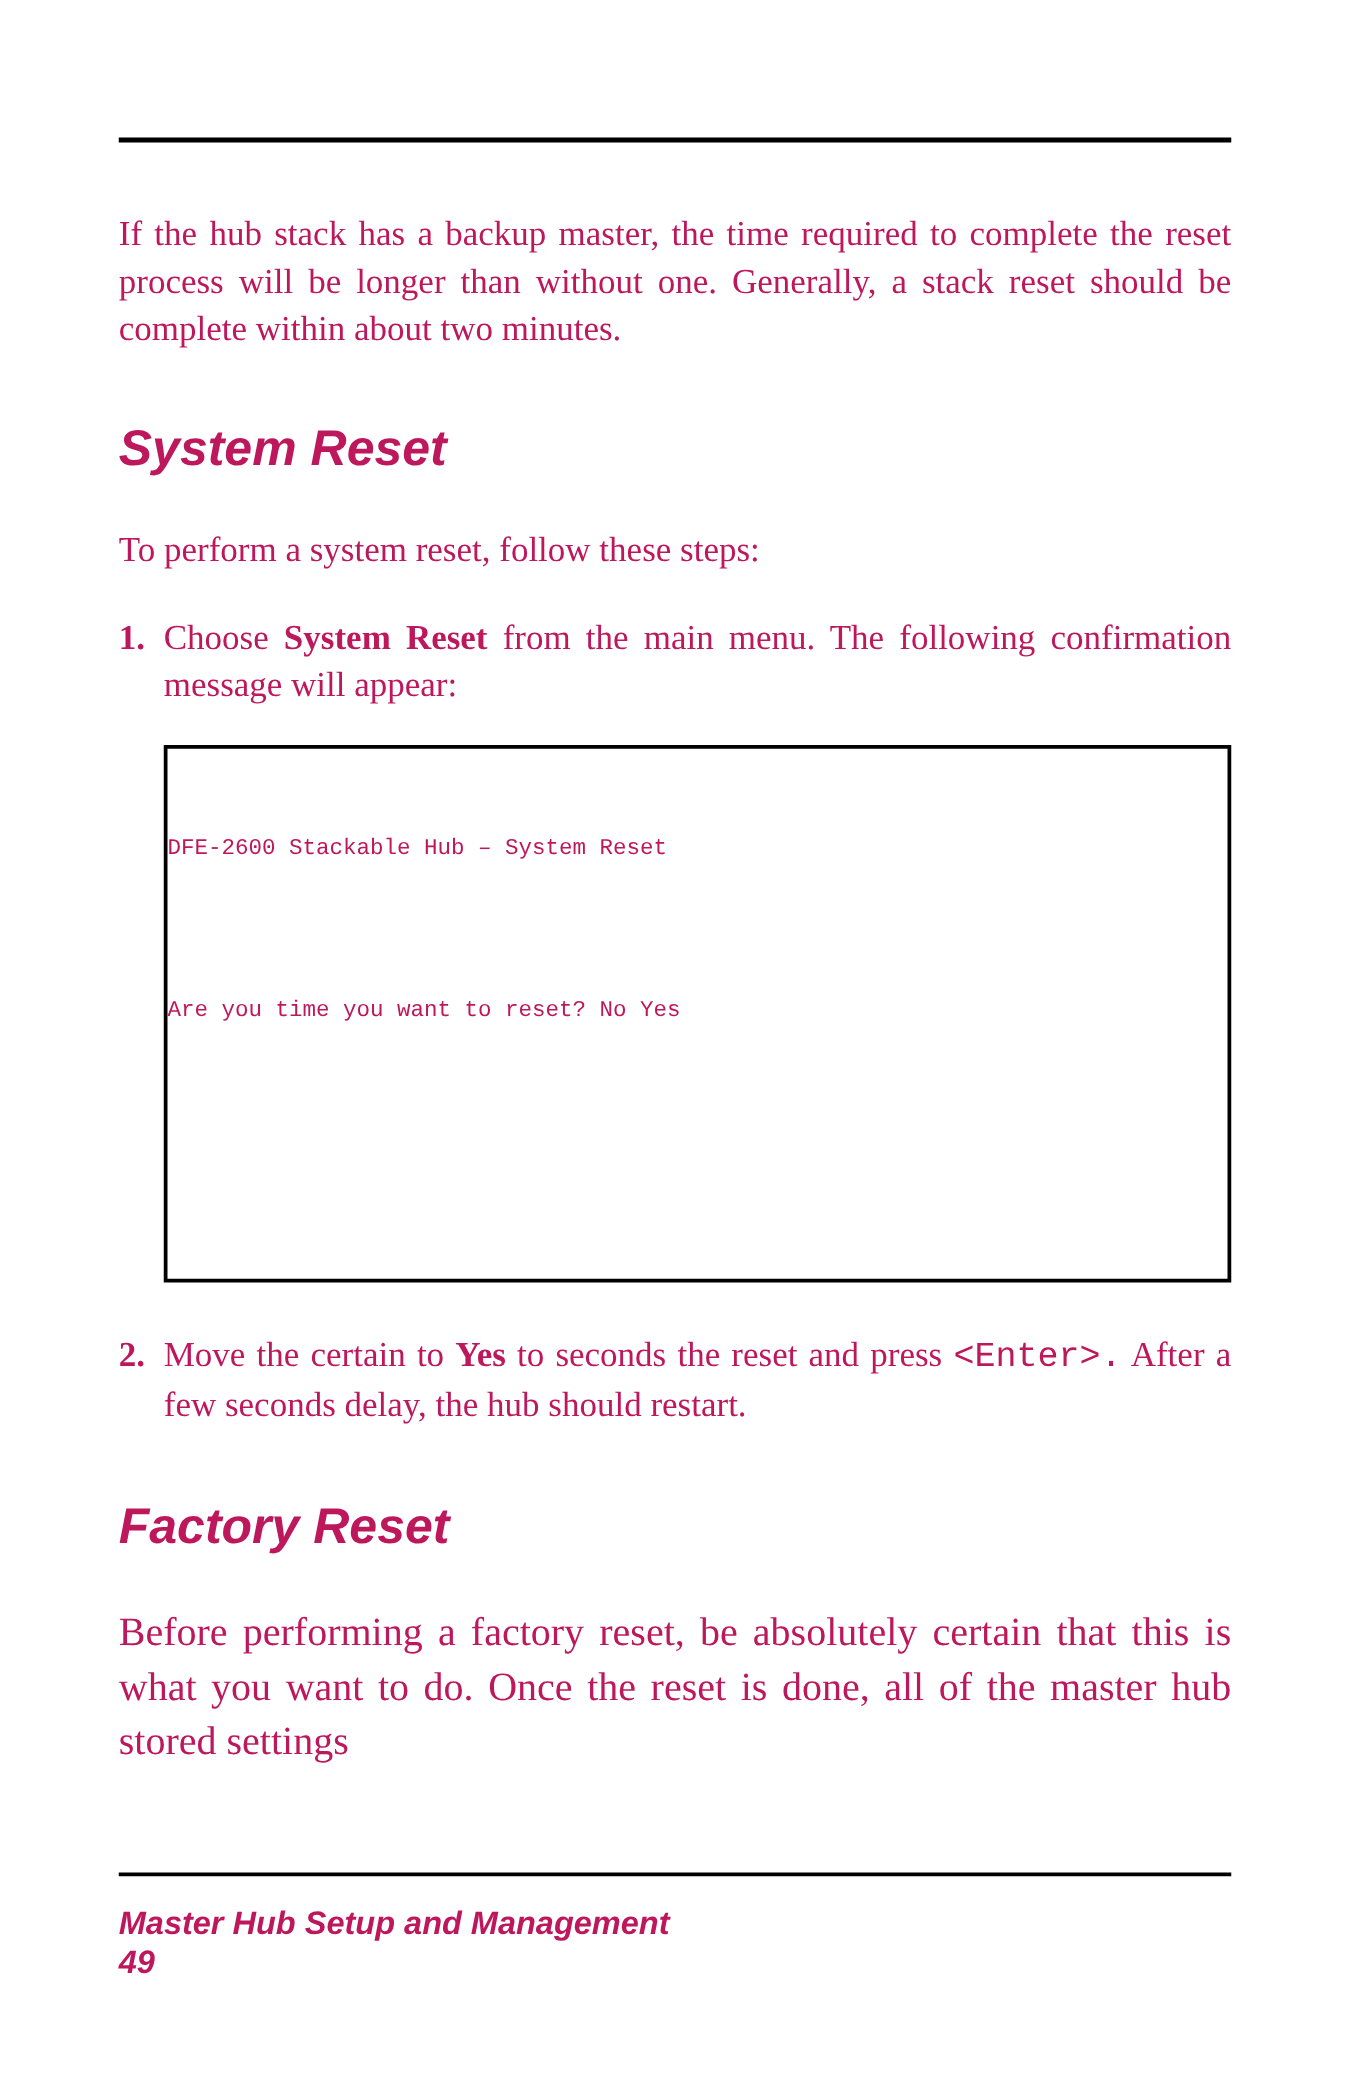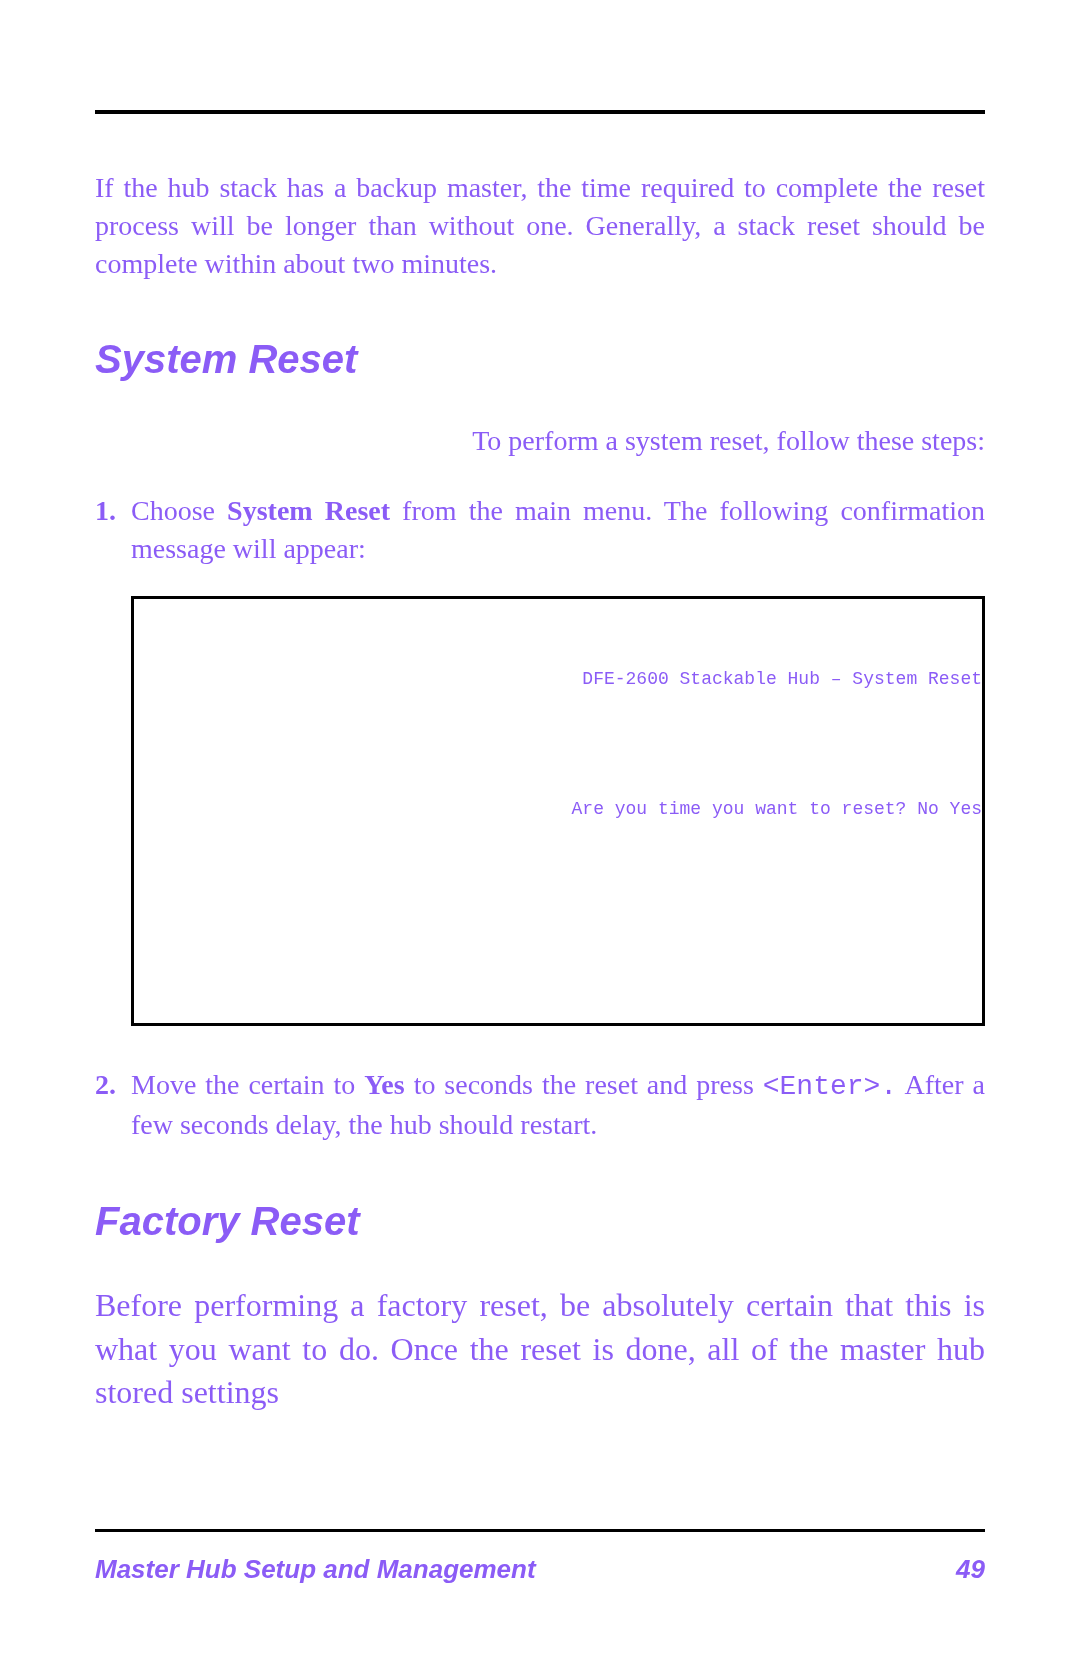--- a/index.html
+++ b/index.html
@@ -7,21 +7,21 @@
     padding: 0;
     background: #fff;
   }
   .page {
     width: 1080px;
     height: 1665px;
     box-sizing: border-box;
     padding: 110px 95px 60px 95px;
     position: relative;
     font-family: "Times New Roman", Times, serif;
-    color: #8b5cf6;
+    color: #be185d;
     background: #fff;
   }
   .top-rule {
     border-top: 4px solid #000;
     margin-bottom: 55px;
   }
   .intro {
     font-size: 28px;
     line-height: 1.35;
     text-align: justify;
@@ -31,21 +31,20 @@
     font-family: Arial, Helvetica, sans-serif;
     font-weight: bold;
     font-style: italic;
     font-size: 40px;
     margin: 0 0 40px 0;
   }
   .lead {
     font-size: 28px;
     line-height: 1.35;
     margin-bottom: 32px;
-    text-align: right;
   }
   .step {
     display: flex;
     font-size: 28px;
     line-height: 1.35;
     margin-bottom: 28px;
   }
   .step .num {
     font-weight: bold;
     width: 36px;
@@ -62,21 +61,21 @@
   .screen-wrap {
     margin: 6px 0 40px 36px;
   }
   .screen {
     border: 3px solid #000;
     width: 100%;
     height: 430px;
     box-sizing: border-box;
     font-family: "Courier New", Courier, monospace;
     font-size: 18px;
-    text-align: right;
+    text-align: left;
     padding-top: 70px;
     position: relative;
   }
   .screen .s-title {
     margin-bottom: 110px;
   }
   .screen .s-prompt {}
   .factory-p {
     font-size: 32px;
     line-height: 1.35;
@@ -92,20 +91,21 @@
     border-top: 3px solid #000;
     margin-bottom: 22px;
   }
   .footer {
     display: flex;
     justify-content: space-between;
     font-family: Arial, Helvetica, sans-serif;
     font-weight: bold;
     font-style: italic;
     font-size: 26px;
+    flex-direction: column;
   }
 </style>
 </head>
 <body>
 
 <div class="page">
 
   <div class="top-rule"></div>
 
   <p class="intro">If the hub stack has a backup master, the time required to complete the reset process will be longer than without one.  Generally, a stack reset should be complete within about two minutes.</p>

